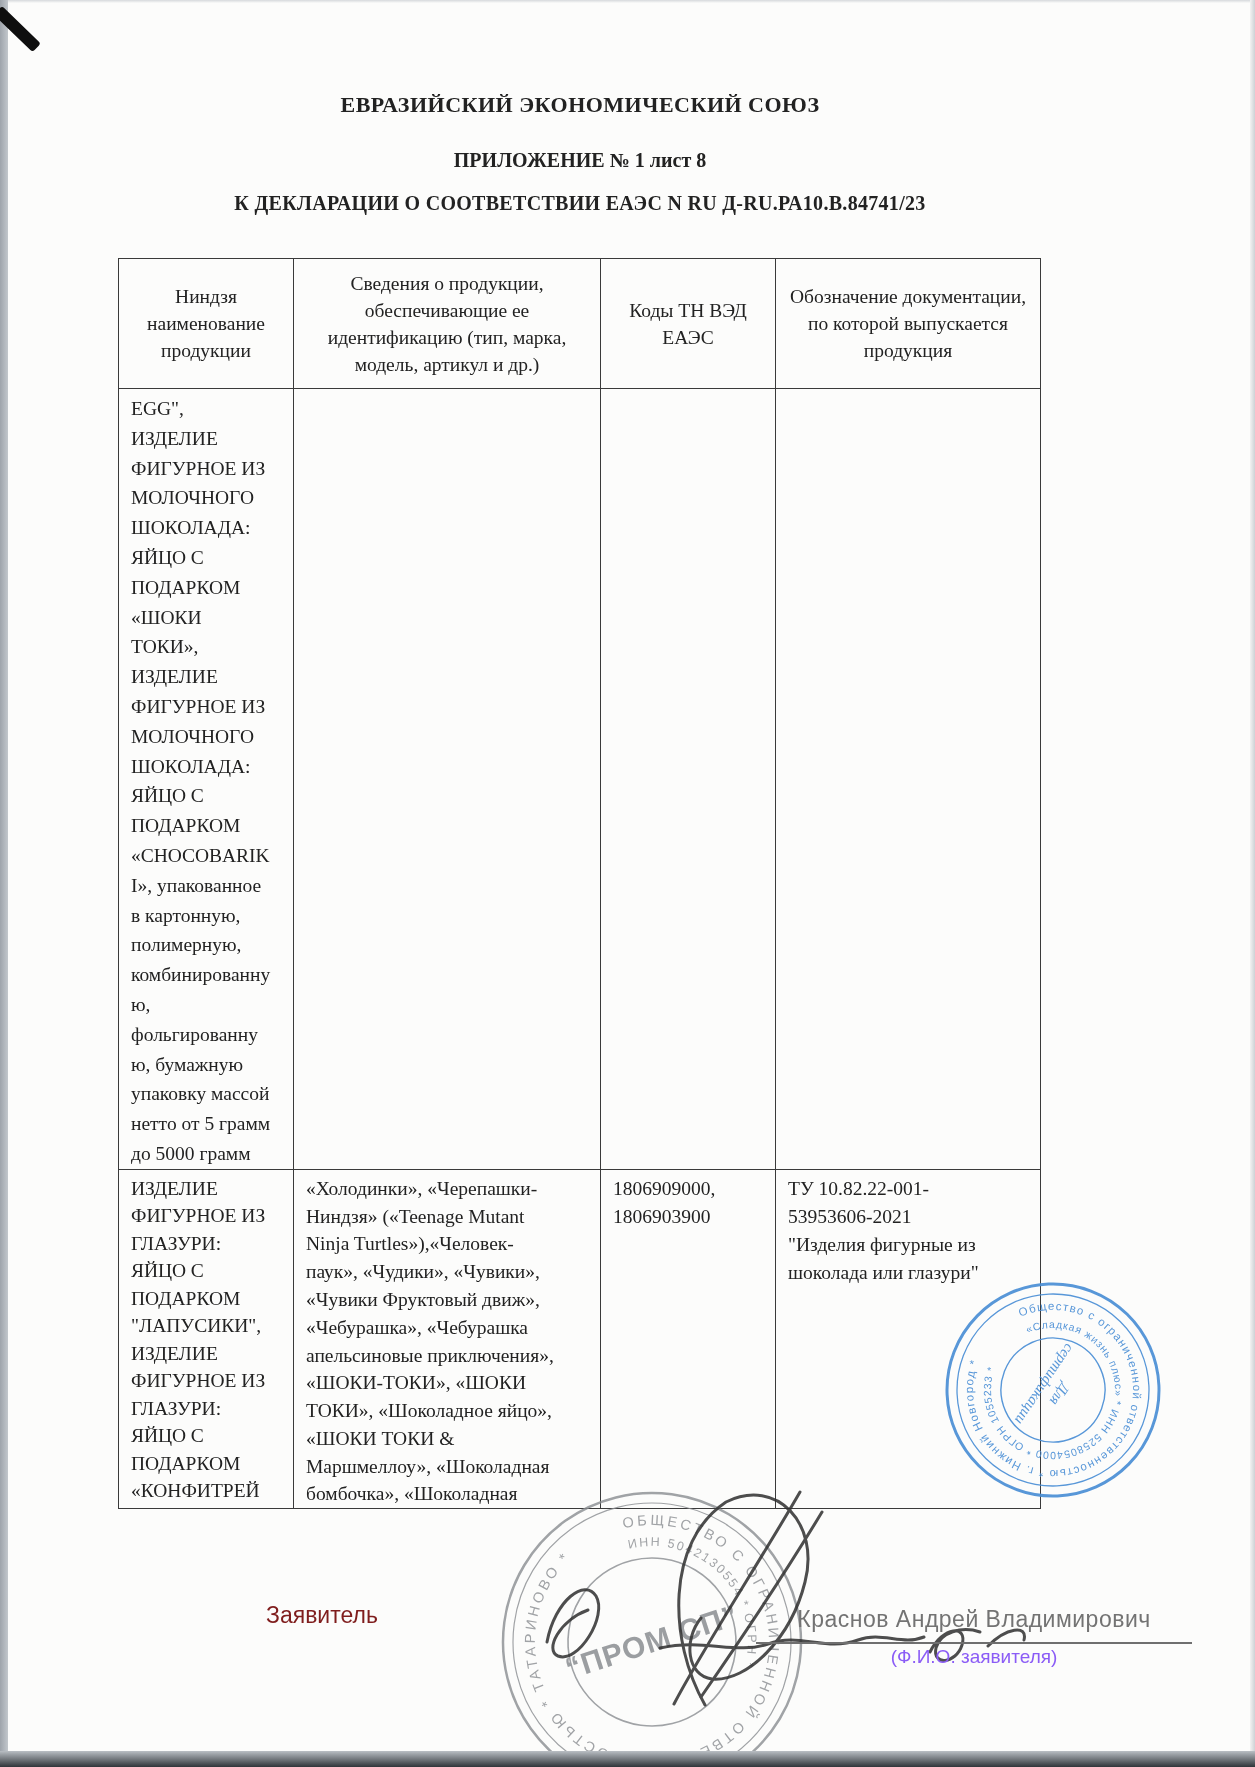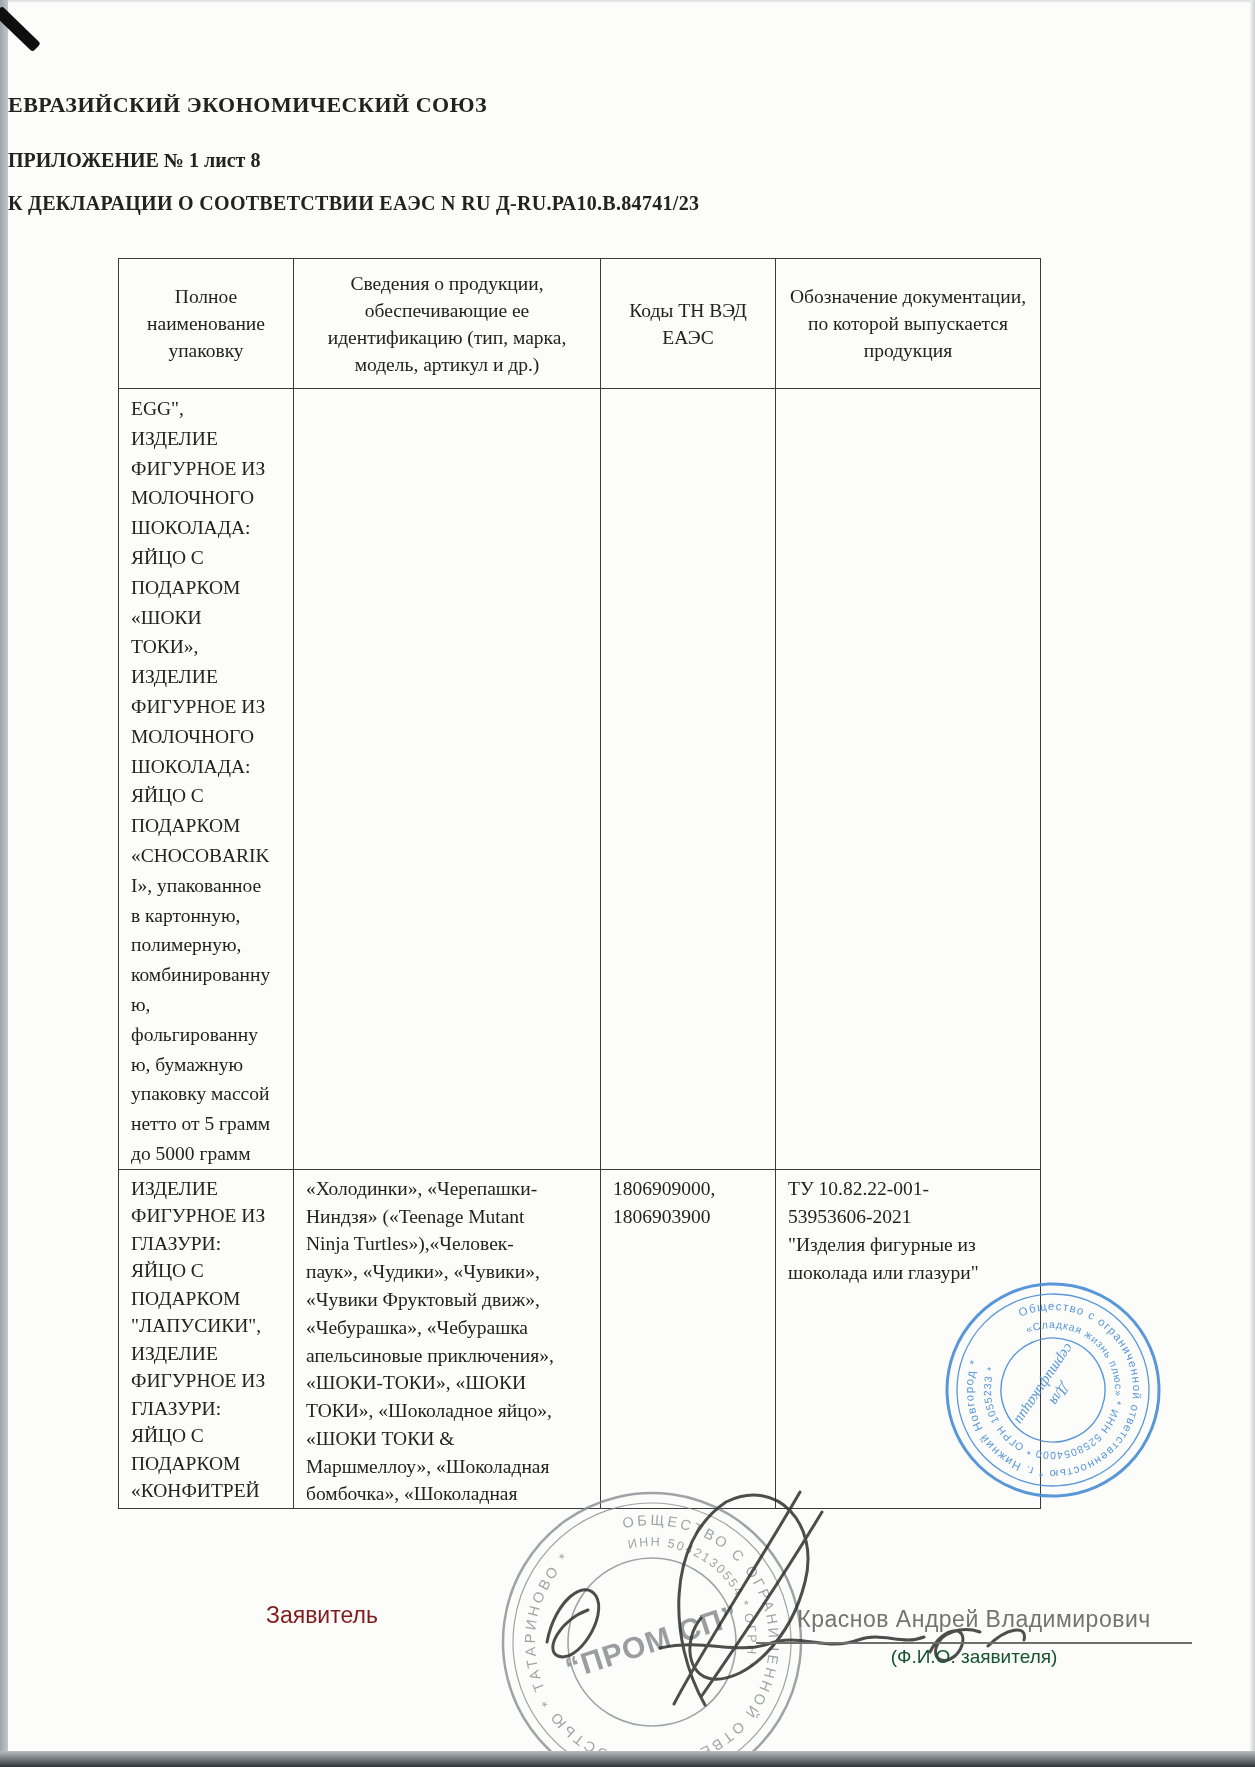--- a/index.html
+++ b/index.html
@@ -14,21 +14,21 @@
   .scan-right  { position:absolute; right:0; top:0; width:5px; height:100%;
                  background:linear-gradient(to left,#cdd1d5,#f3f3f2); }
   .scan-top    { position:absolute; left:0; top:0; width:100%; height:3px;
                  background:linear-gradient(#d6d9dc,#fbfbfa); }
   .scan-bottom { position:absolute; left:0; bottom:0; width:100%; height:16px;
                  background:linear-gradient(#b9bec3,#2f3439); z-index:30; }
   .corner-mark { position:absolute; left:2px; top:6px; width:54px; height:12px;
                  background:#0e0e0e; transform:rotate(44deg); transform-origin:0 0;
                  border-radius:3px; }
   
-  .doc-header { position:absolute; left:8px; top:92px; width:1160px; }
+  .doc-header { position:absolute; left:0; top:92px; width:1160px; text-align:center; }
   .doc-header .h1 { font-size:22px; font-weight:bold; letter-spacing:.5px; }
   .doc-header .h2 { font-size:20px; font-weight:bold; margin-top:31px; }
   .doc-header .h3 { font-size:20px; font-weight:bold; margin-top:20px; letter-spacing:.3px; }
   
   table.doc-table { position:absolute; left:118px; top:258px; width:922px;
     border-collapse:collapse; table-layout:fixed; }
   .doc-table th, .doc-table td { border:1.6px solid #3a3a3a; overflow:hidden; }
   .doc-table thead tr { height:130px; }
   .doc-table th { font-weight:normal; font-size:19.5px; line-height:27px;
     text-align:center; vertical-align:middle; padding:4px 10px; }
@@ -47,21 +47,21 @@
   .stamp-gray { position:absolute; left:492px; top:1482px; transform:rotate(-14deg);
     opacity:.8; z-index:6; }
   .sig-svg { position:absolute; left:0; top:0; width:1255px; height:1767px; z-index:8; }
   
   .applicant-label { position:absolute; left:266px; top:1602px; z-index:9;
     font-family:"Liberation Sans", sans-serif; font-size:23px; color:#7f1d1d; }
   .applicant-block { position:absolute; left:756px; top:1606px; width:436px; z-index:9;
     font-family:"Liberation Sans", sans-serif; text-align:center; }
   .applicant-name { font-size:23px; color:#737373; letter-spacing:.5px; height:36px; }
   .sig-line { border-top:2px solid #6f6f6f; width:100%; }
-  .applicant-caption { font-size:19px; color:#14532d; margin-top:2px; }
+  .applicant-caption { font-size:19px; color:#8b5cf6; margin-top:2px; }
 </style>
 </head>
 <body>
 
 <div class="page">
 
   <div class="scan-top"></div>
   <div class="scan-left"></div>
   <div class="scan-right"></div>
   <div class="corner-mark"></div>
@@ -74,21 +74,21 @@
 
   <table class="doc-table">
     <colgroup>
       <col style="width:175px">
         <col style="width:307px">
         <col style="width:175px">
         <col style="width:265px">
     </colgroup>
     <thead>
       <tr>
-        <th>Полное наименование упаковку</th>
+        <th>Ниндзя наименование продукции</th>
         <th>Сведения о продукции, обеспечивающие ее идентификацию (тип, марка, модель, артикул и др.)</th>
         <th>Коды ТН ВЭД ЕАЭС</th>
         <th>Обозначение документации, по которой выпускается продукция</th>
       </tr>
     </thead>
     <tbody>
       <tr class="row-1">
         <td class="cell-r0c0">EGG",
 ИЗДЕЛИЕ
 ФИГУРНОЕ ИЗ

